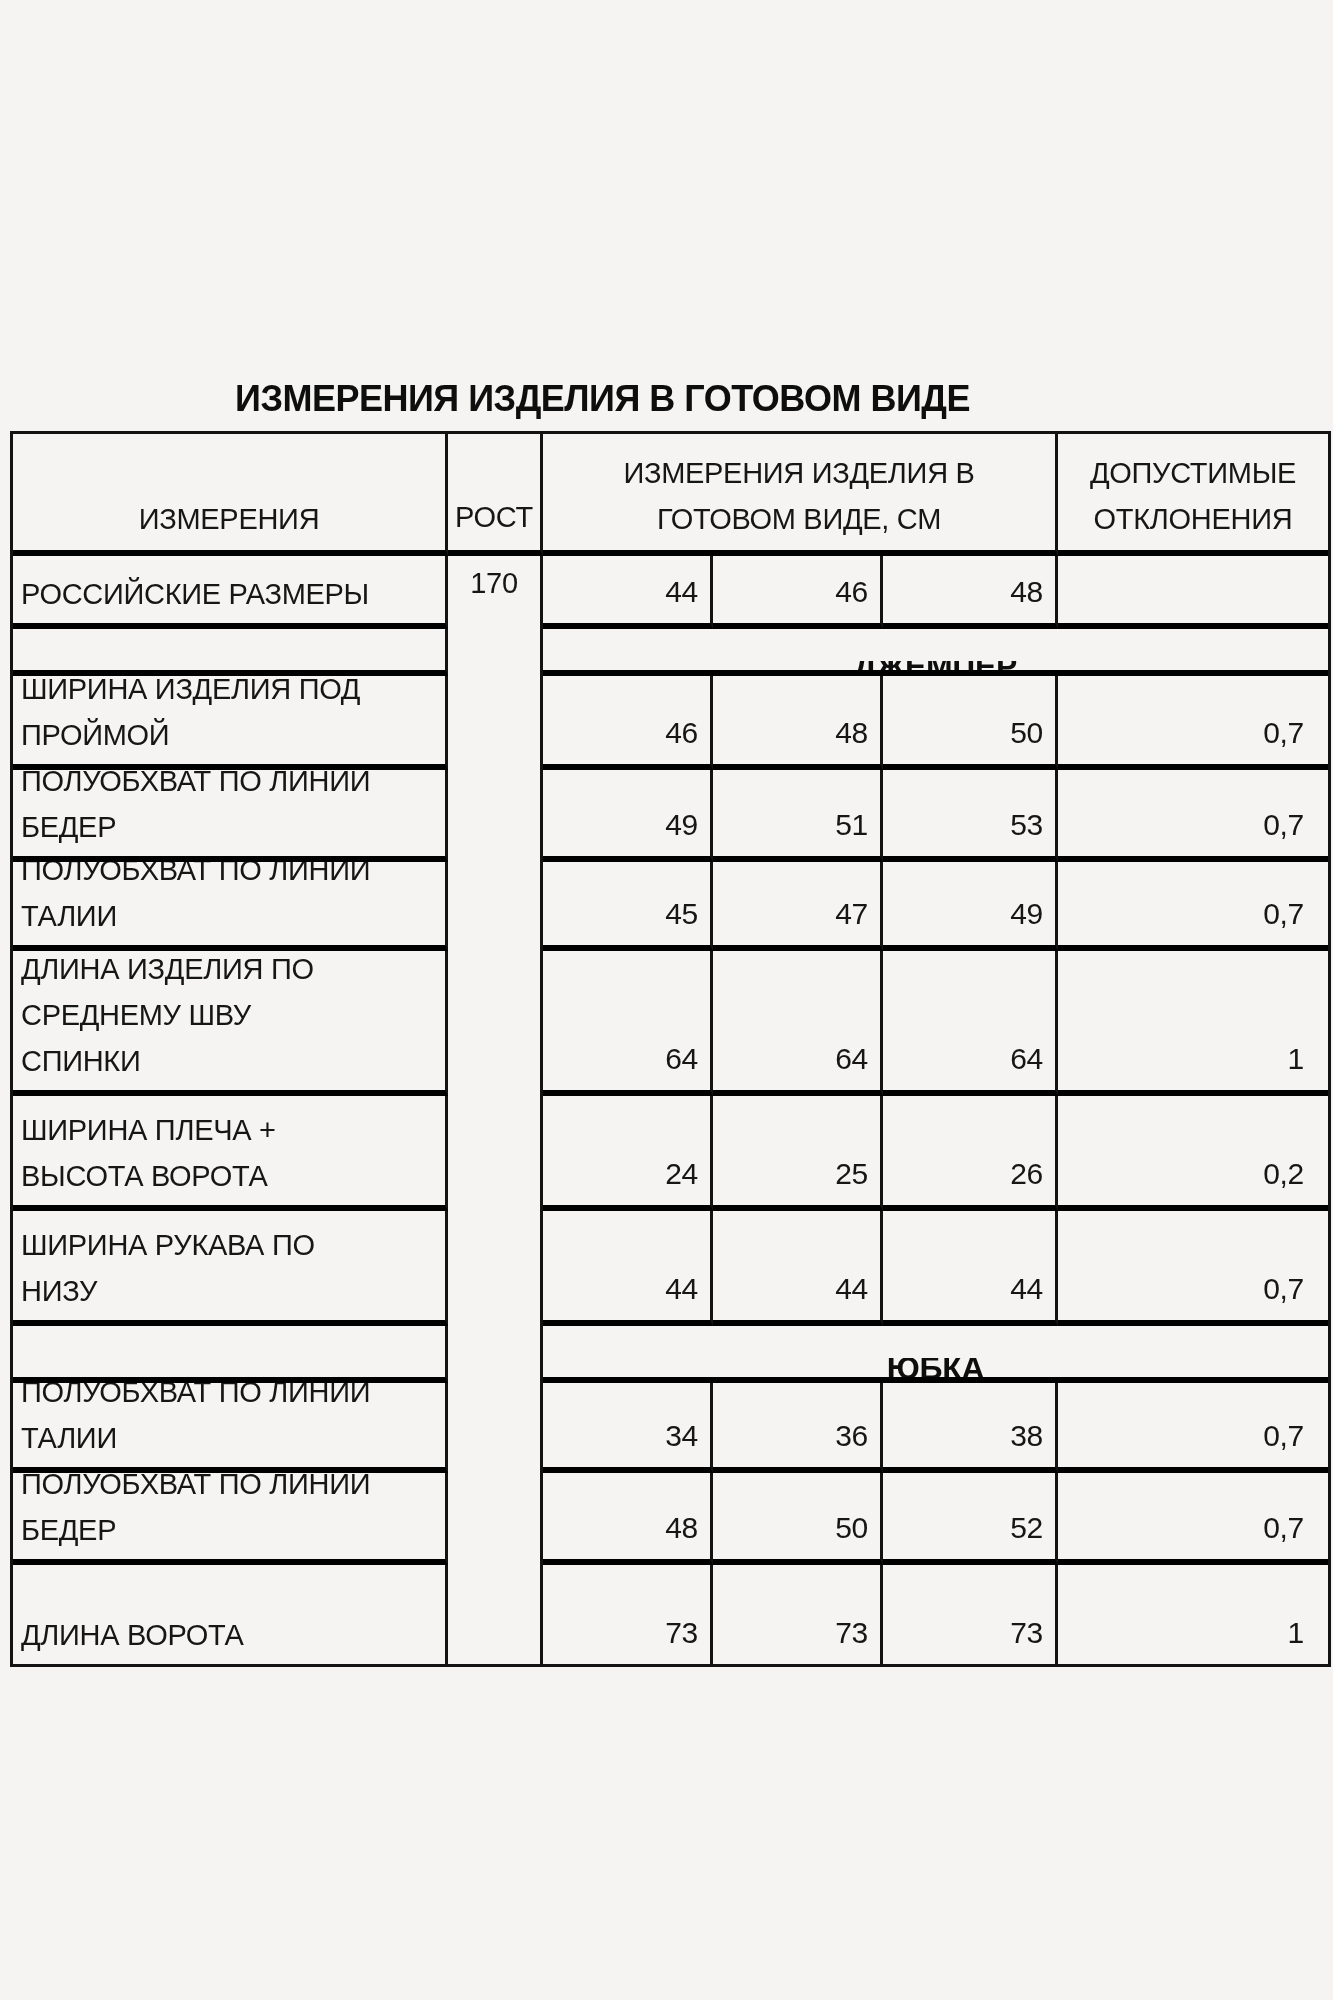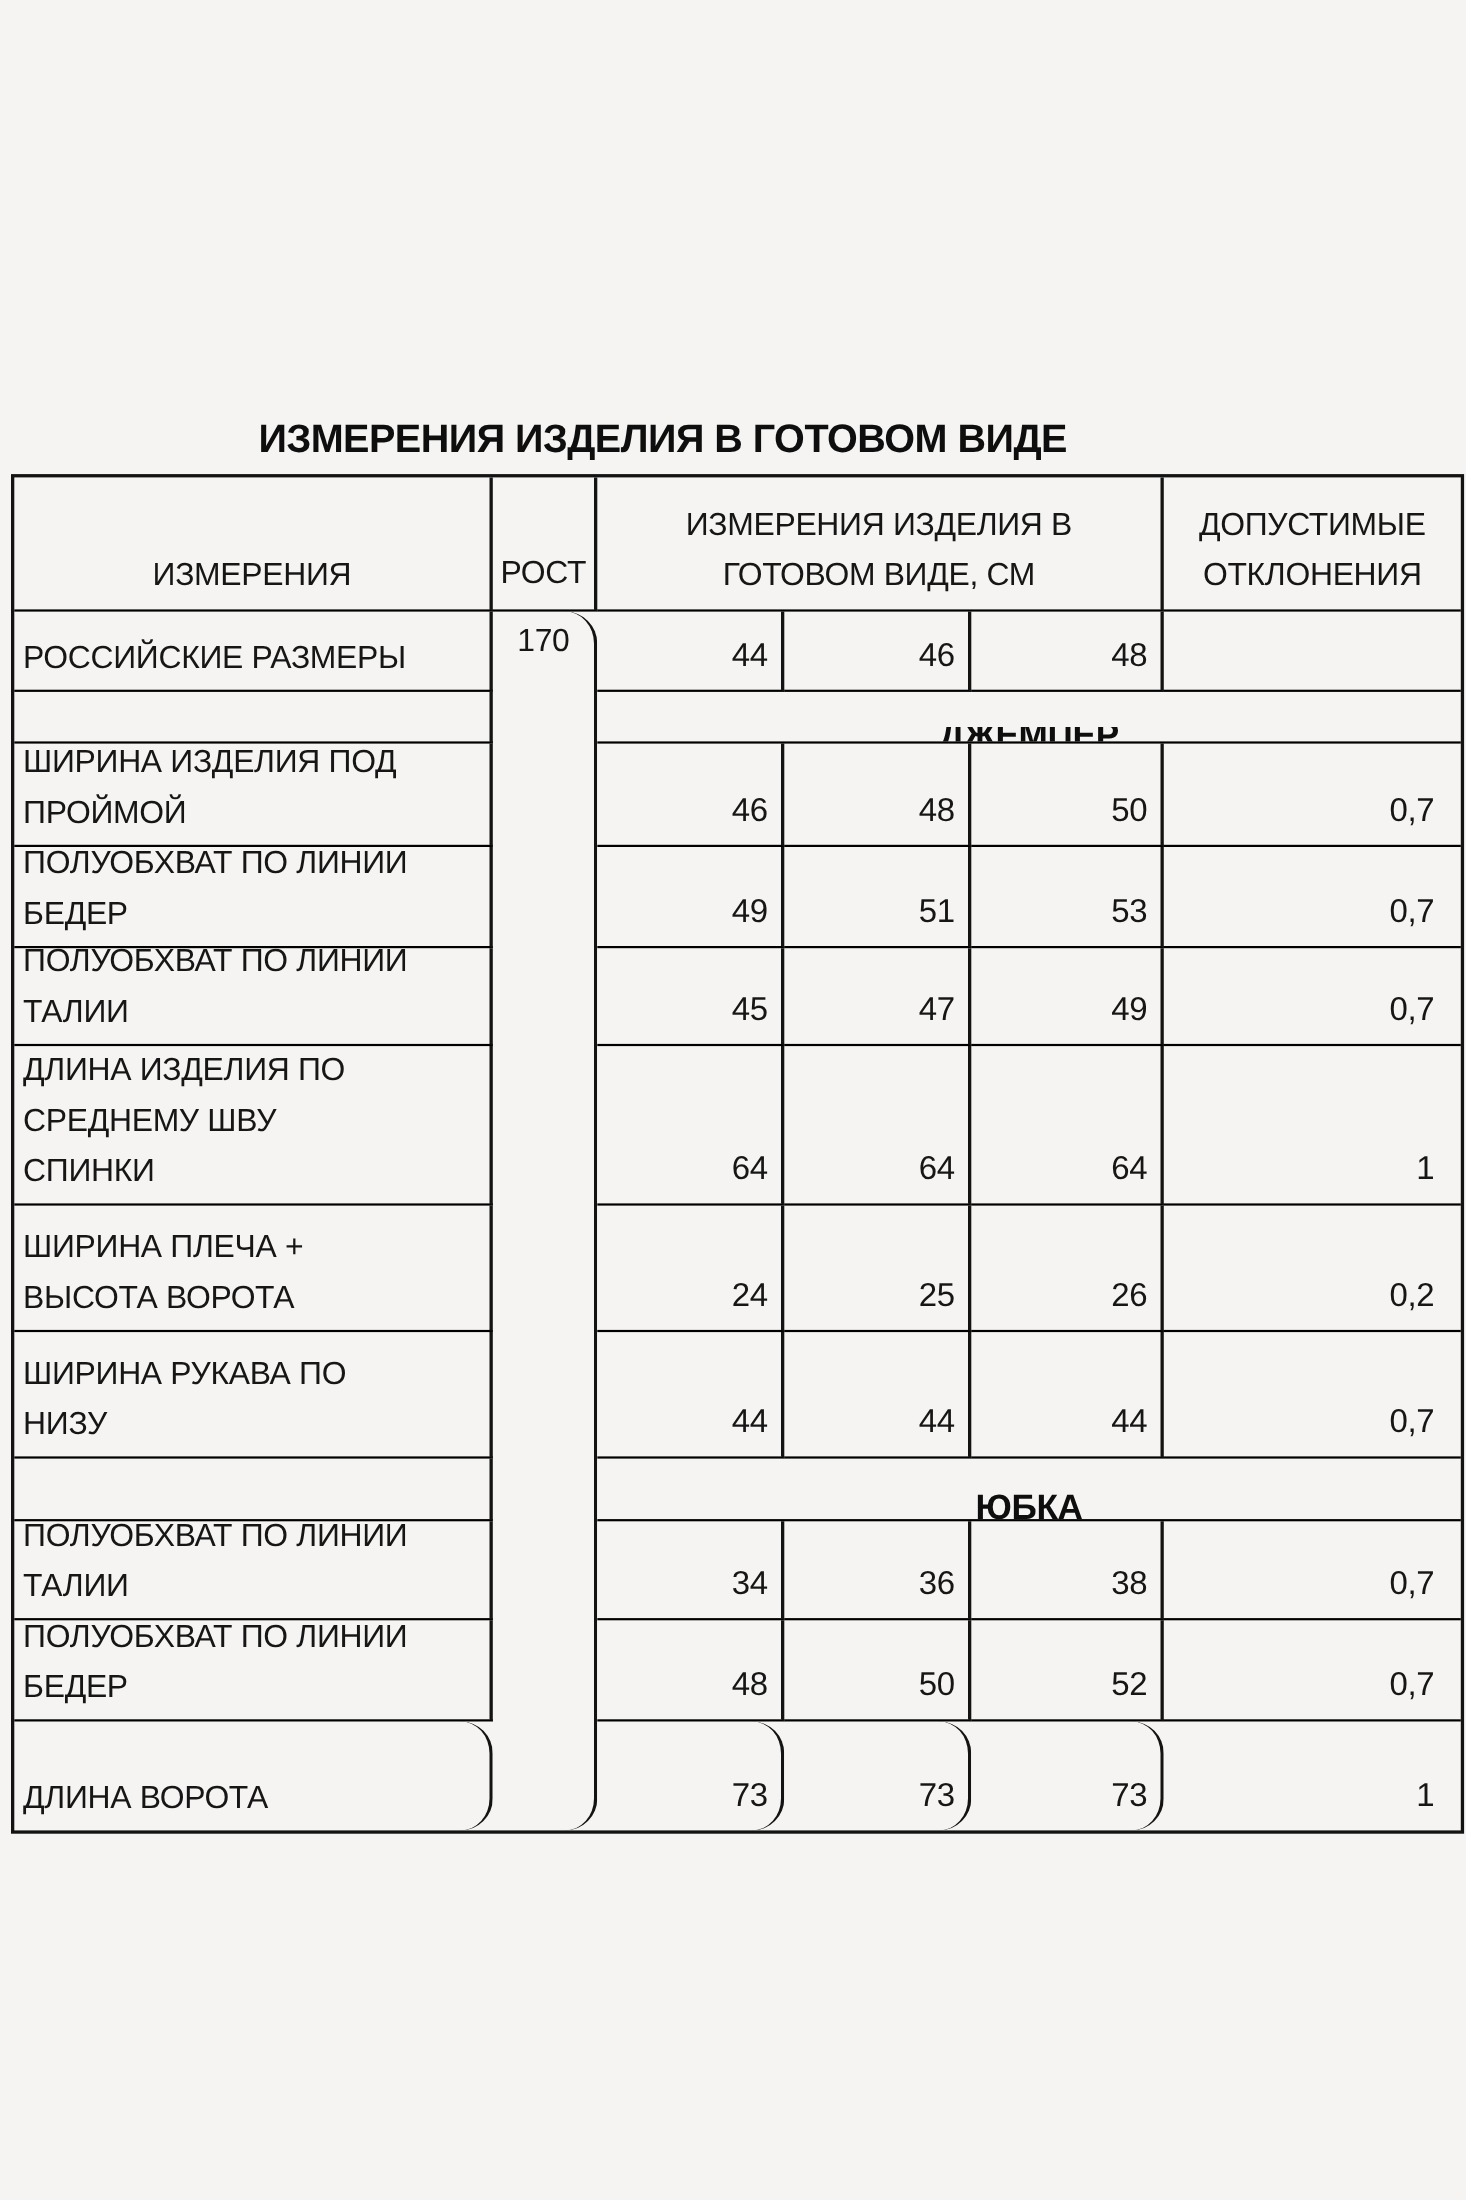--- a/index.html
+++ b/index.html
@@ -25,30 +25,30 @@
     left:10px;top:431px;
     display:grid;
     grid-template-columns:435px 95px 170px 170px 175px 270px;
     grid-template-rows:122px 73px 47px 94px 92px 89px 145px 115px 115px 57px 90px 92px 99px;
     border:3px solid #131313;
     background:transparent;
   }
   .cell{
     box-sizing:border-box;
     border-right:3px solid #131313;
-    border-bottom:2px solid #000000;
+    border-bottom:6px solid #000000;
     display:flex;
     overflow:hidden;
     font-size:29px;
     line-height:46px;
     letter-spacing:-0.3px;
     white-space:pre-line;
   }
   .lastcol{border-right:none;}
-  .lastrow{border-bottom:none;border-radius:29px;}
+  .lastrow{border-bottom:none;}
   
   .hdr{align-items:flex-end;justify-content:center;text-align:center;padding-bottom:8px;}
   .label{align-items:flex-end;justify-content:flex-start;text-align:left;padding:2px 6px 6px 8px;}
   .num{align-items:flex-end;justify-content:flex-end;text-align:right;padding:0 12px 8px 0;font-size:30px;}
   .dev{padding-right:24px;}
   .rost-val{align-items:flex-start;justify-content:center;padding-top:4px;}
   .band{align-items:center;justify-content:center;text-align:center;font-weight:bold;font-size:32px;color:#0e0e0e;margin-top:32px;}
   .hdr-span{max-width:460px;}
 </style>
 </head>

